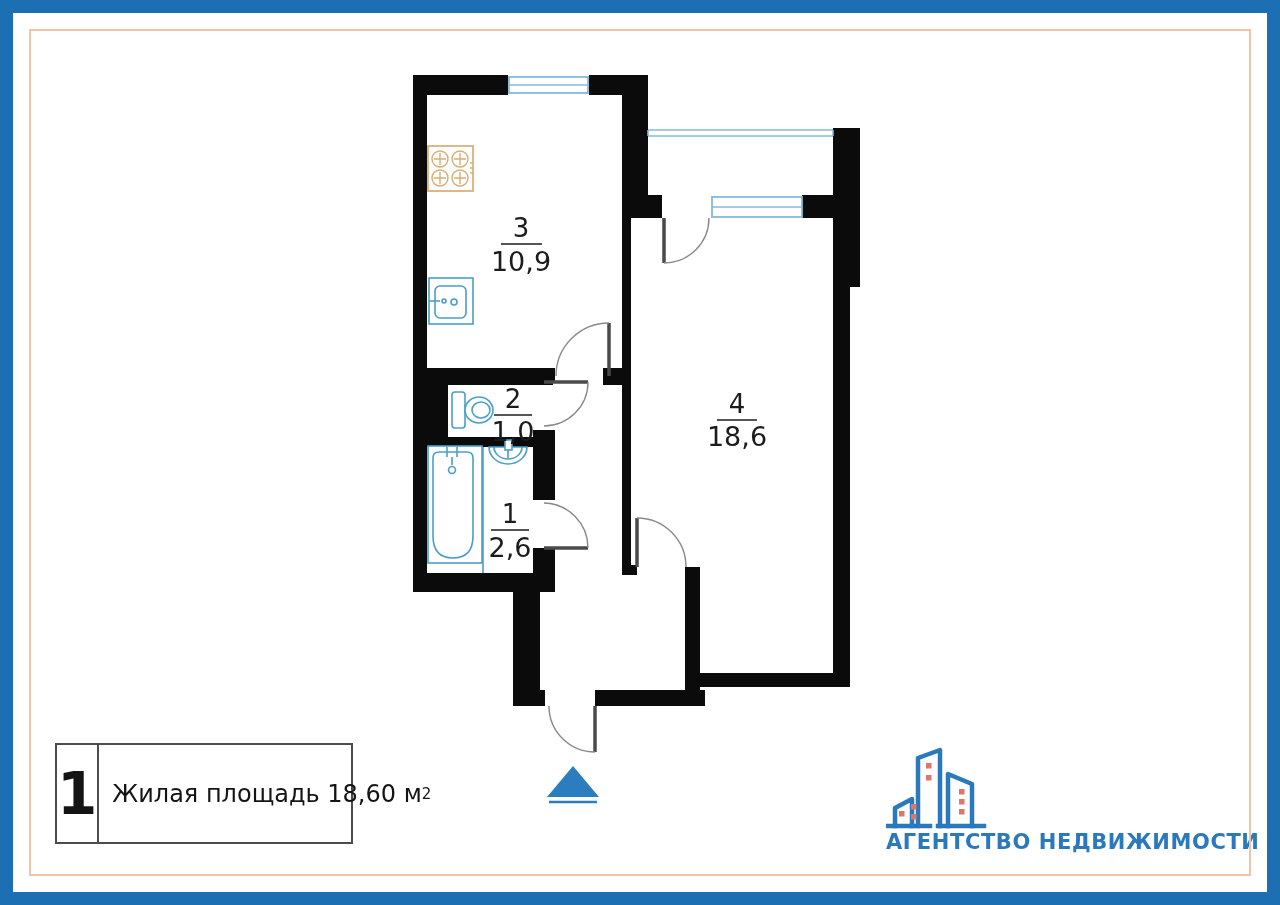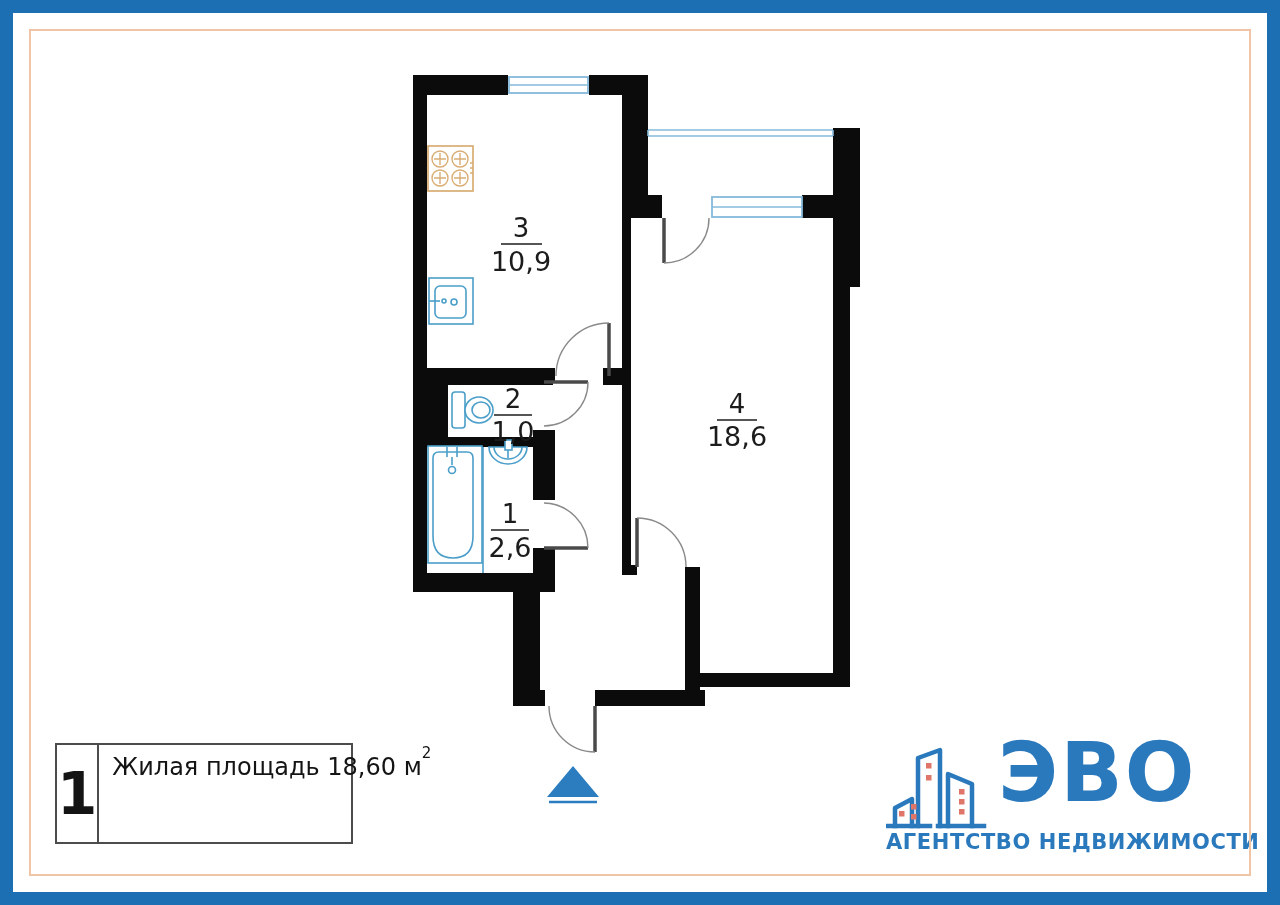--- a/index.html
+++ b/index.html
@@ -37,22 +37,22 @@
   .legend{
     position:absolute;left:55px;top:743px;width:298px;height:101px;
     border:2px solid #4c4c4c;box-sizing:border-box;display:flex;z-index:3;background:#fff;
   }
   .legend-num{
     width:58px;border-right:2px solid #4c4c4c;box-sizing:border-box;
     display:flex;align-items:center;justify-content:center;
     font-size:58px;font-weight:bold;color:#141414;
   }
   .legend-text{
-    flex:1;display:flex;padding-left:13px;
-    font-size:24px;color:#141414;white-space:nowrap;margin-top:8px;
+    flex:1;display:flex;align-items:center;padding-left:13px;
+    font-size:24px;color:#141414;white-space:nowrap;
   }
   .legend-text sup{font-size:15px;line-height:0;vertical-align:super;}
   .logo{position:absolute;left:886px;top:740px;width:334px;height:120px;z-index:3;}
   .logo-buildings{position:absolute;left:0;top:1px;}
   .logo-name{
     position:absolute;left:112px;top:-8px;
     font-size:82px;font-weight:bold;letter-spacing:2px;color:#2b79bd;line-height:1.0;
   }
   .logo-subtitle{
     position:absolute;left:0;top:90px;width:334px;
@@ -213,15 +213,14 @@
       <rect x="13" y="70" width="5.5" height="5.5"></rect>
       <rect x="25" y="63" width="5.5" height="5.5"></rect>
       <rect x="25" y="73" width="5.5" height="5.5"></rect>
       <rect x="40" y="22" width="5.5" height="5.5"></rect>
       <rect x="40" y="34" width="5.5" height="5.5"></rect>
       <rect x="73" y="48" width="5.5" height="5.5"></rect>
       <rect x="73" y="58" width="5.5" height="5.5"></rect>
       <rect x="73" y="68" width="5.5" height="5.5"></rect>
     </g>
   </svg>
-  <div class="logo-name">ЭВО</div>
   <div class="logo-subtitle">АГЕНТСТВО НЕДВИЖИМОСТИ</div>
 </div>
 
 </body></html>

